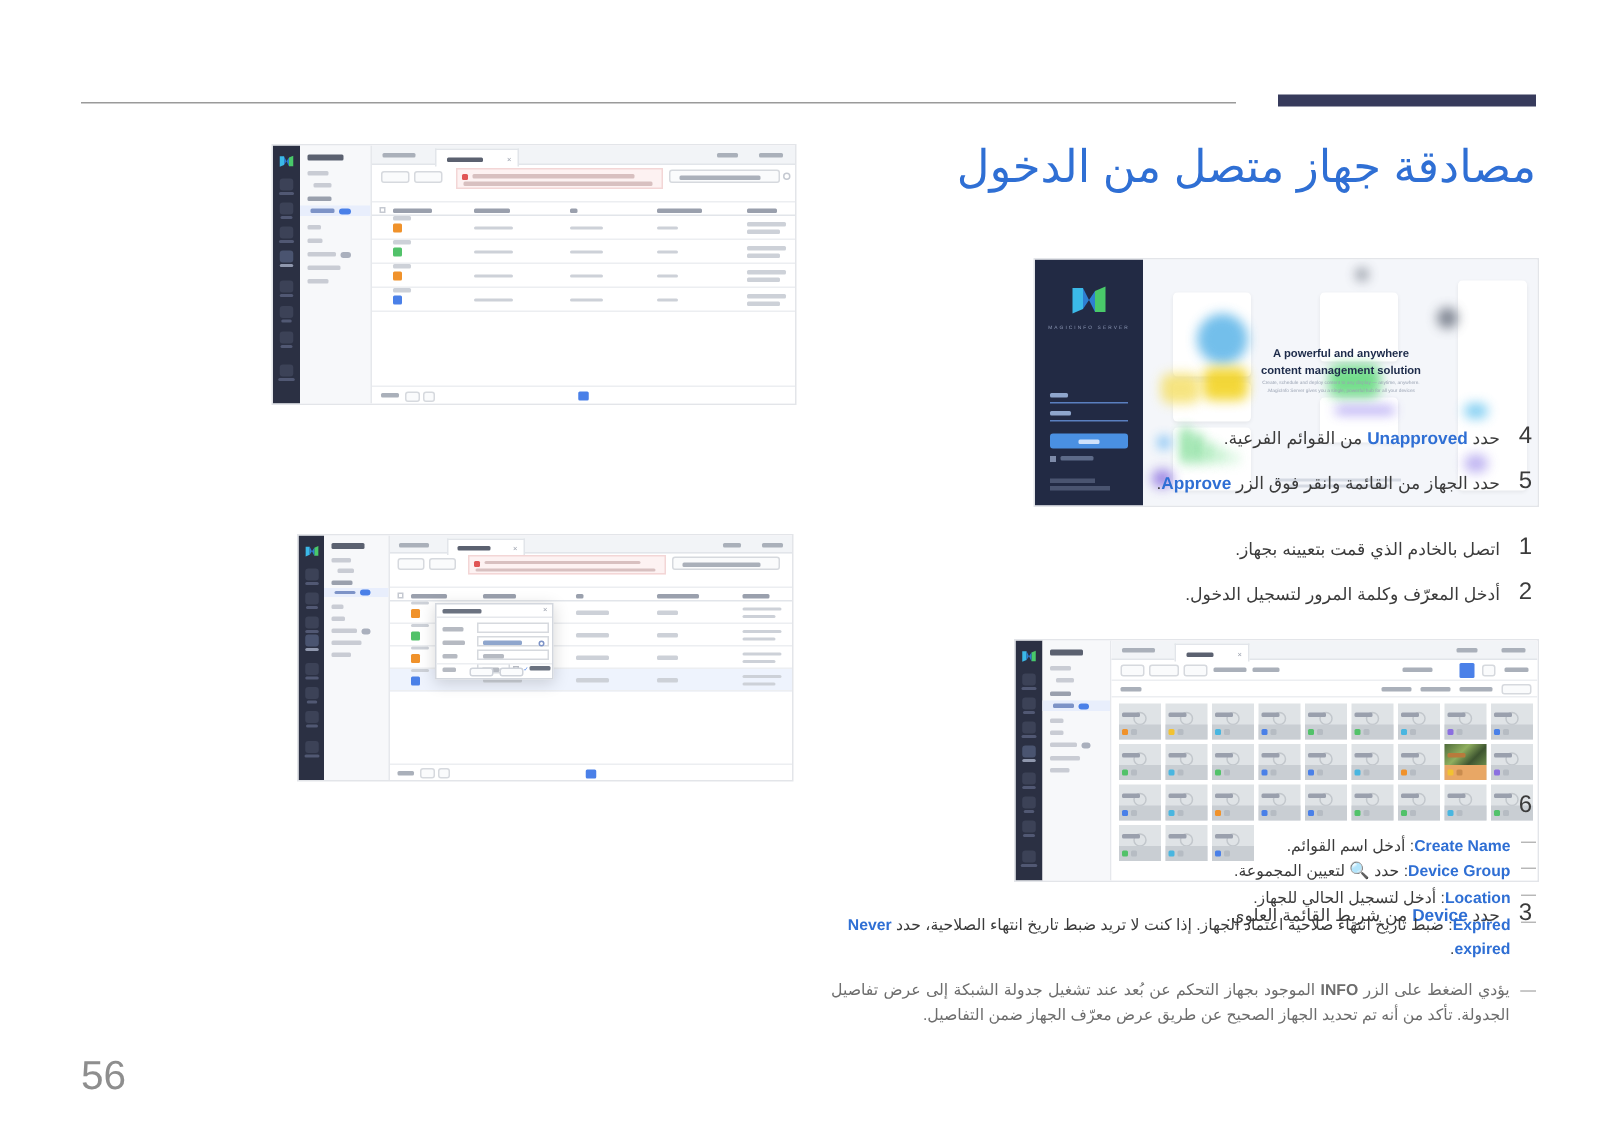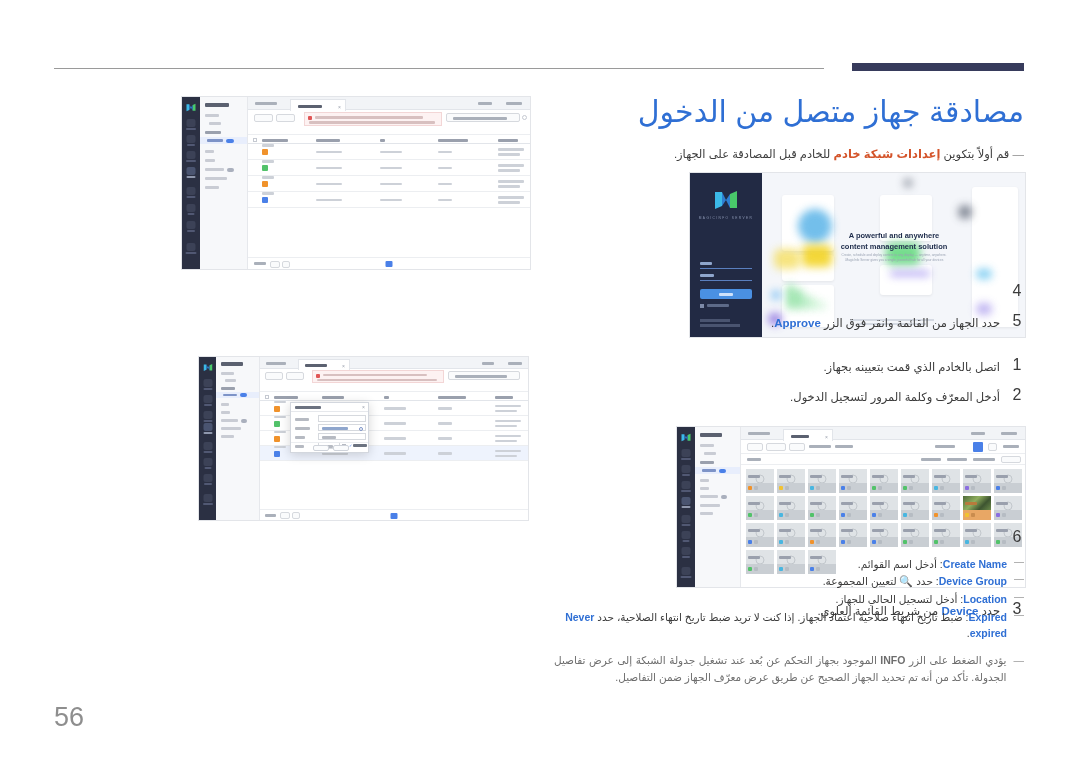--- a/index.html
+++ b/index.html
@@ -116,24 +116,20 @@
 </style>
 </head>
 <body>
 
 <div class="page">
 
   <div class="rule-thin"></div>
   <div class="rule-accent"></div>
 
   <div class="title">مصادقة جهاز متصل من الدخول</div>
-  <div class="subtitle">
-    <span class="dash">—</span>
-    <span>قم أولاً بتكوين </span><span class="hl">إعدادات شبكة خادم</span><span> للخادم قبل المصادقة على الجهاز.</span>
-  </div>
 
   <div class="shot" style="left:689px;top:172px;width:335px;height:164px;border:1px solid #e3e5e9;">
     <div class="loginpanel" style="width:72px;">
       <svg class="loginlogo" style="top:16px;width:26px;height:22px;" viewBox="0 0 26 22">
         <path d="M2 20 L2 3 L9 3 L9 17 Z" fill="#3bb9e8"></path>
         <path d="M24 2 L24 19 L17 19 L17 5 Z" fill="#49c96a"></path>
         <path d="M9 3 L17 19 L17 5 L9 17 Z" fill="#2d7fd1"></path>
       </svg>
       <div style="position:absolute;left:0;right:0;top:43px;text-align:center;color:#8d98b5;font-size:3.2px;letter-spacing:1.4px;">MAGICINFO SERVER</div>
       <div class="loginfield" style="left:10px;top:87px;width:52px;height:9px;">
@@ -643,20 +639,23 @@
         <div class="tabline" style="left:6px;top:4px;width:12px;height:3px;"></div>
         <div class="btnghost" style="left:22px;top:2.5px;width:10px;height:7px;"></div>
         <div class="btnghost" style="left:34px;top:2.5px;width:8px;height:7px;"></div>
         <div style="position:absolute;left:50%;top:3px;transform:translateX(-50%);width:7px;height:6px;background:#4a80e8;border-radius:1px;"></div>
       </div>
     </div>
   </div>
 
   <div class="step" style="right:56px;top:282px;width:260px;justify-content:flex-start;">
     <div class="num">4</div>
+    <div class="txt">
+      <span>حدد </span><span class="en">Unapproved</span><span> من القوائم الفرعية.</span>
+    </div>
   </div>
 
   <div class="step" style="right:56px;top:312px;width:340px;justify-content:flex-start;">
     <div class="num">5</div>
     <div class="txt">
       <span>حدد الجهاز من القائمة وانقر فوق الزر </span><span class="en">Approve</span><span>.</span>
     </div>
   </div>
 
   <div class="shot" style="left:198px;top:356px;width:329px;height:163px;border:1px solid #e3e5e9;">

